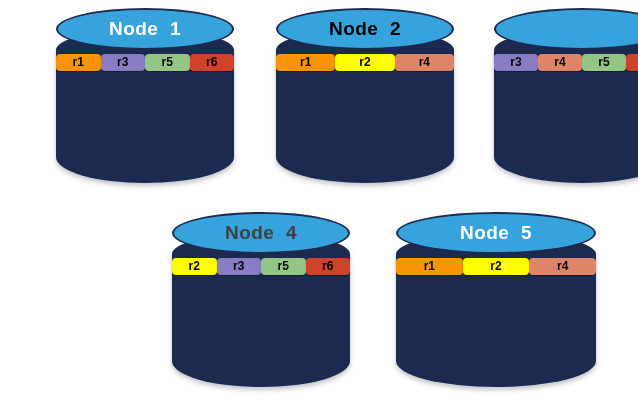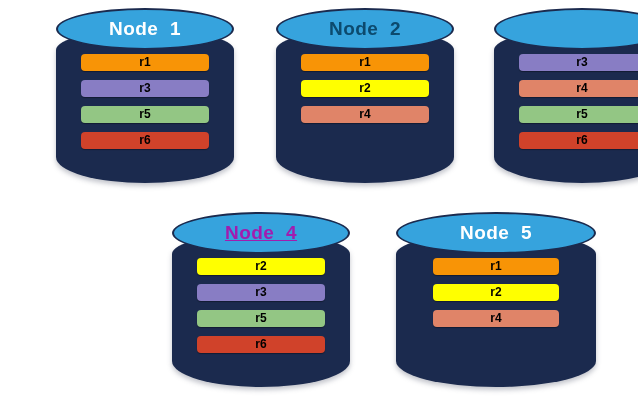--- a/index.html
+++ b/index.html
@@ -79,21 +79,21 @@
   }
 
   
   .bars {
     position: absolute;
     left: 0;
     right: 0;
     top: 46px;
     z-index: 3;
     display: flex;
-    flex-direction: column;
+    flex-direction: row;
     align-items: center;
   }
 
   .bar {
     height: 17px;
     border-radius: 4px;
     box-sizing: border-box;
     color: #000000;
     font-weight: bold;
     font-size: 12px;
@@ -118,21 +118,21 @@
         <div class="bar" style="background: rgb(136, 125, 196); width: 128px; color: rgb(0, 0, 0);">r3</div>
         <div class="bar" style="background: rgb(147, 198, 132); width: 128px; color: rgb(0, 0, 0);">r5</div>
         <div class="bar" style="background: rgb(208, 66, 42); width: 128px; color: rgb(0, 0, 0);">r6</div>
       </div>
     </div>
     <div class="node" style="left: 232px; top: 8px; width: 178px; height: 175px;">
       <div class="cyl">
         <div class="cyl-body" style="background: rgb(27, 42, 78);"></div>
         <div class="cyl-top" style="background: rgb(54, 163, 221); border-color: rgb(27, 42, 78);"></div>
       </div>
-      <div class="node-label" style="color: #0c4a6e;">Node  2</div>
+      <div class="node-label" style="color: #000000;">Node  2</div>
       <div class="bars">
         <div class="bar" style="background: rgb(248, 148, 6); width: 128px; color: rgb(0, 0, 0);">r1</div>
         <div class="bar" style="background: rgb(255, 255, 0); width: 128px; color: rgb(0, 0, 0);">r2</div>
         <div class="bar" style="background: rgb(224, 132, 104); width: 128px; color: rgb(0, 0, 0);">r4</div>
       </div>
     </div>
     <div class="node" style="left: 450px; top: 8px; width: 176px; height: 175px;">
       <div class="cyl">
         <div class="cyl-body" style="background: rgb(27, 42, 78);"></div>
         <div class="cyl-top" style="background: rgb(54, 163, 221); border-color: rgb(27, 42, 78);"></div>
@@ -142,21 +142,21 @@
         <div class="bar" style="background: rgb(224, 132, 104); width: 126px; color: rgb(0, 0, 0);">r4</div>
         <div class="bar" style="background: rgb(147, 198, 132); width: 126px; color: rgb(0, 0, 0);">r5</div>
         <div class="bar" style="background: rgb(208, 66, 42); width: 126px; color: rgb(0, 0, 0);">r6</div>
       </div>
     </div>
     <div class="node" style="left: 128px; top: 212px; width: 178px; height: 175px;">
       <div class="cyl">
         <div class="cyl-body" style="background: rgb(27, 42, 78);"></div>
         <div class="cyl-top" style="background: rgb(54, 163, 221); border-color: rgb(27, 42, 78);"></div>
       </div>
-      <div class="node-label" style="color: #a21caf; text-decoration: underline;">Node  4</div>
+      <div class="node-label" style="color: #404040;">Node  4</div>
       <div class="bars">
         <div class="bar" style="background: rgb(255, 255, 0); width: 128px; color: rgb(0, 0, 0);">r2</div>
         <div class="bar" style="background: rgb(136, 125, 196); width: 128px; color: rgb(0, 0, 0);">r3</div>
         <div class="bar" style="background: rgb(147, 198, 132); width: 128px; color: rgb(0, 0, 0);">r5</div>
         <div class="bar" style="background: rgb(208, 66, 42); width: 128px; color: rgb(0, 0, 0);">r6</div>
       </div>
     </div>
     <div class="node" style="left: 352px; top: 212px; width: 176px; height: 175px; padding-left: 24px;">
       <div class="cyl">
         <div class="cyl-body" style="background: rgb(27, 42, 78);"></div>

